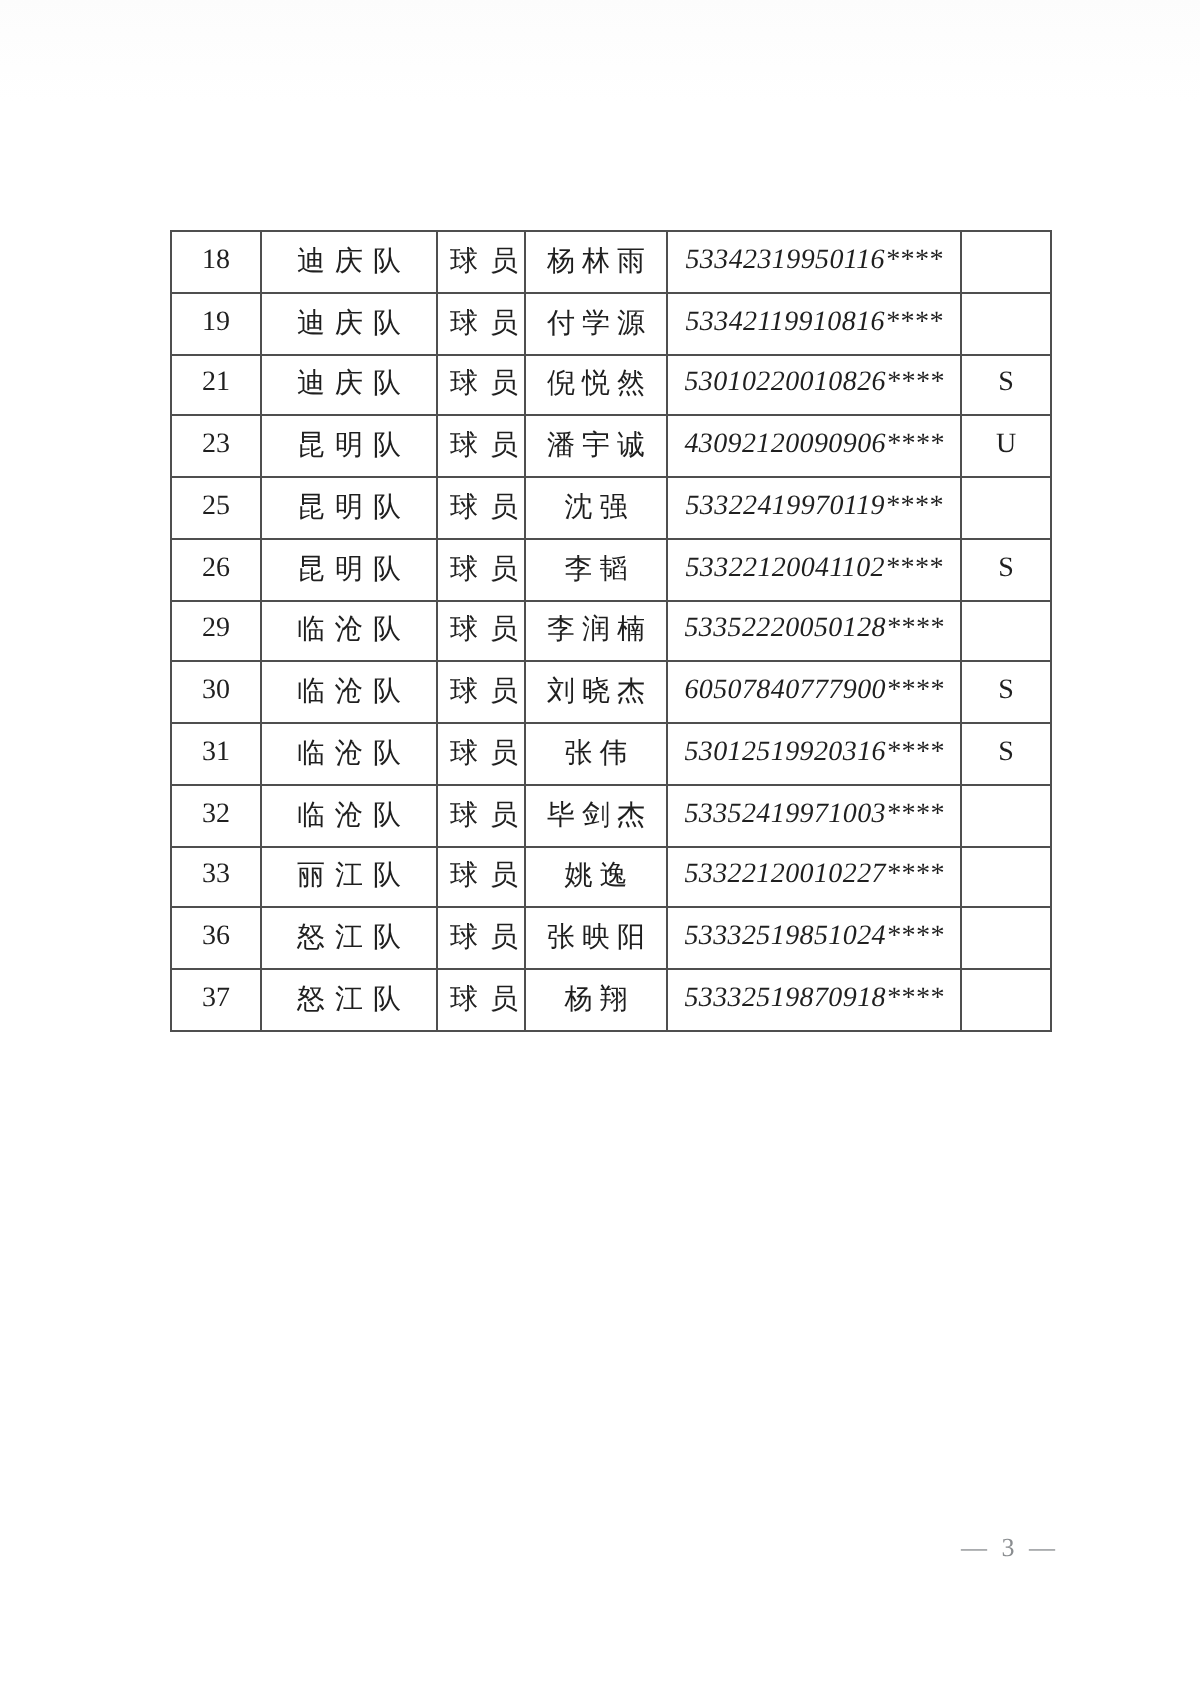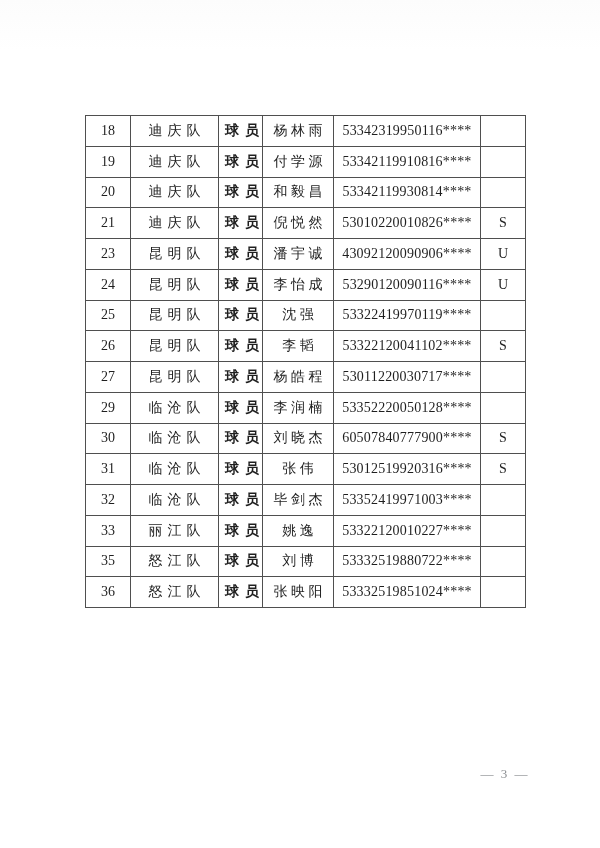--- a/index.html
+++ b/index.html
@@ -52,30 +52,30 @@
     font-size: 15px;
     color: #252525;
   }
   td.cell-team {
     letter-spacing: 5px;
     text-indent: 5px; 
   }
   td.cell-role {
     letter-spacing: 6px;
     text-indent: 6px;
-    font-weight: bold;
   }
   td.cell-name {
     letter-spacing: 3.5px;
     text-indent: 3.5px;
   }
   td.cell-id {
     font-size: 14.5px;
     letter-spacing: 0.2px;
     color: #1c1c1c;
+    font-style: italic;
   }
   td.cell-flag {
     font-size: 15px;
     color: #2a2a2a;
   }
   .footer-page-number {
     position: absolute;
     left: 450px;
     top: 766px;
     width: 110px;
@@ -111,76 +111,52 @@
   </tr>
           <tr>
     <td class="cell-no">19</td>
     <td class="cell-team">迪庆队</td>
     <td class="cell-role">球员</td>
     <td class="cell-name">付学源</td>
     <td class="cell-id">53342119910816****</td>
     <td class="cell-flag"></td>
   </tr>
           <tr>
-    <td class="cell-no">20</td>
-    <td class="cell-team">迪庆队</td>
-    <td class="cell-role">球员</td>
-    <td class="cell-name">和毅昌</td>
-    <td class="cell-id">53342119930814****</td>
-    <td class="cell-flag"></td>
-  </tr>
-          <tr>
     <td class="cell-no">21</td>
     <td class="cell-team">迪庆队</td>
     <td class="cell-role">球员</td>
     <td class="cell-name">倪悦然</td>
     <td class="cell-id">53010220010826****</td>
     <td class="cell-flag">S</td>
   </tr>
           <tr>
     <td class="cell-no">23</td>
     <td class="cell-team">昆明队</td>
     <td class="cell-role">球员</td>
     <td class="cell-name">潘宇诚</td>
     <td class="cell-id">43092120090906****</td>
     <td class="cell-flag">U</td>
   </tr>
           <tr>
-    <td class="cell-no">24</td>
-    <td class="cell-team">昆明队</td>
-    <td class="cell-role">球员</td>
-    <td class="cell-name">李怡成</td>
-    <td class="cell-id">53290120090116****</td>
-    <td class="cell-flag">U</td>
-  </tr>
-          <tr>
     <td class="cell-no">25</td>
     <td class="cell-team">昆明队</td>
     <td class="cell-role">球员</td>
     <td class="cell-name">沈强</td>
     <td class="cell-id">53322419970119****</td>
     <td class="cell-flag"></td>
   </tr>
           <tr>
     <td class="cell-no">26</td>
     <td class="cell-team">昆明队</td>
     <td class="cell-role">球员</td>
     <td class="cell-name">李韬</td>
     <td class="cell-id">53322120041102****</td>
     <td class="cell-flag">S</td>
   </tr>
           <tr>
-    <td class="cell-no">27</td>
-    <td class="cell-team">昆明队</td>
-    <td class="cell-role">球员</td>
-    <td class="cell-name">杨皓程</td>
-    <td class="cell-id">53011220030717****</td>
-    <td class="cell-flag"></td>
-  </tr>
-          <tr>
     <td class="cell-no">29</td>
     <td class="cell-team">临沧队</td>
     <td class="cell-role">球员</td>
     <td class="cell-name">李润楠</td>
     <td class="cell-id">53352220050128****</td>
     <td class="cell-flag"></td>
   </tr>
           <tr>
     <td class="cell-no">30</td>
     <td class="cell-team">临沧队</td>
@@ -207,33 +183,33 @@
   </tr>
           <tr>
     <td class="cell-no">33</td>
     <td class="cell-team">丽江队</td>
     <td class="cell-role">球员</td>
     <td class="cell-name">姚逸</td>
     <td class="cell-id">53322120010227****</td>
     <td class="cell-flag"></td>
   </tr>
           <tr>
-    <td class="cell-no">35</td>
-    <td class="cell-team">怒江队</td>
-    <td class="cell-role">球员</td>
-    <td class="cell-name">刘博</td>
-    <td class="cell-id">53332519880722****</td>
-    <td class="cell-flag"></td>
-  </tr>
-          <tr>
     <td class="cell-no">36</td>
     <td class="cell-team">怒江队</td>
     <td class="cell-role">球员</td>
     <td class="cell-name">张映阳</td>
     <td class="cell-id">53332519851024****</td>
+    <td class="cell-flag"></td>
+  </tr>
+          <tr>
+    <td class="cell-no">37</td>
+    <td class="cell-team">怒江队</td>
+    <td class="cell-role">球员</td>
+    <td class="cell-name">杨翔</td>
+    <td class="cell-id">53332519870918****</td>
     <td class="cell-flag"></td>
   </tr>
         </tbody>
     </table>
   </div>
 
   <div class="footer-page-number">— 3 —</div>
 
 </div>
 

